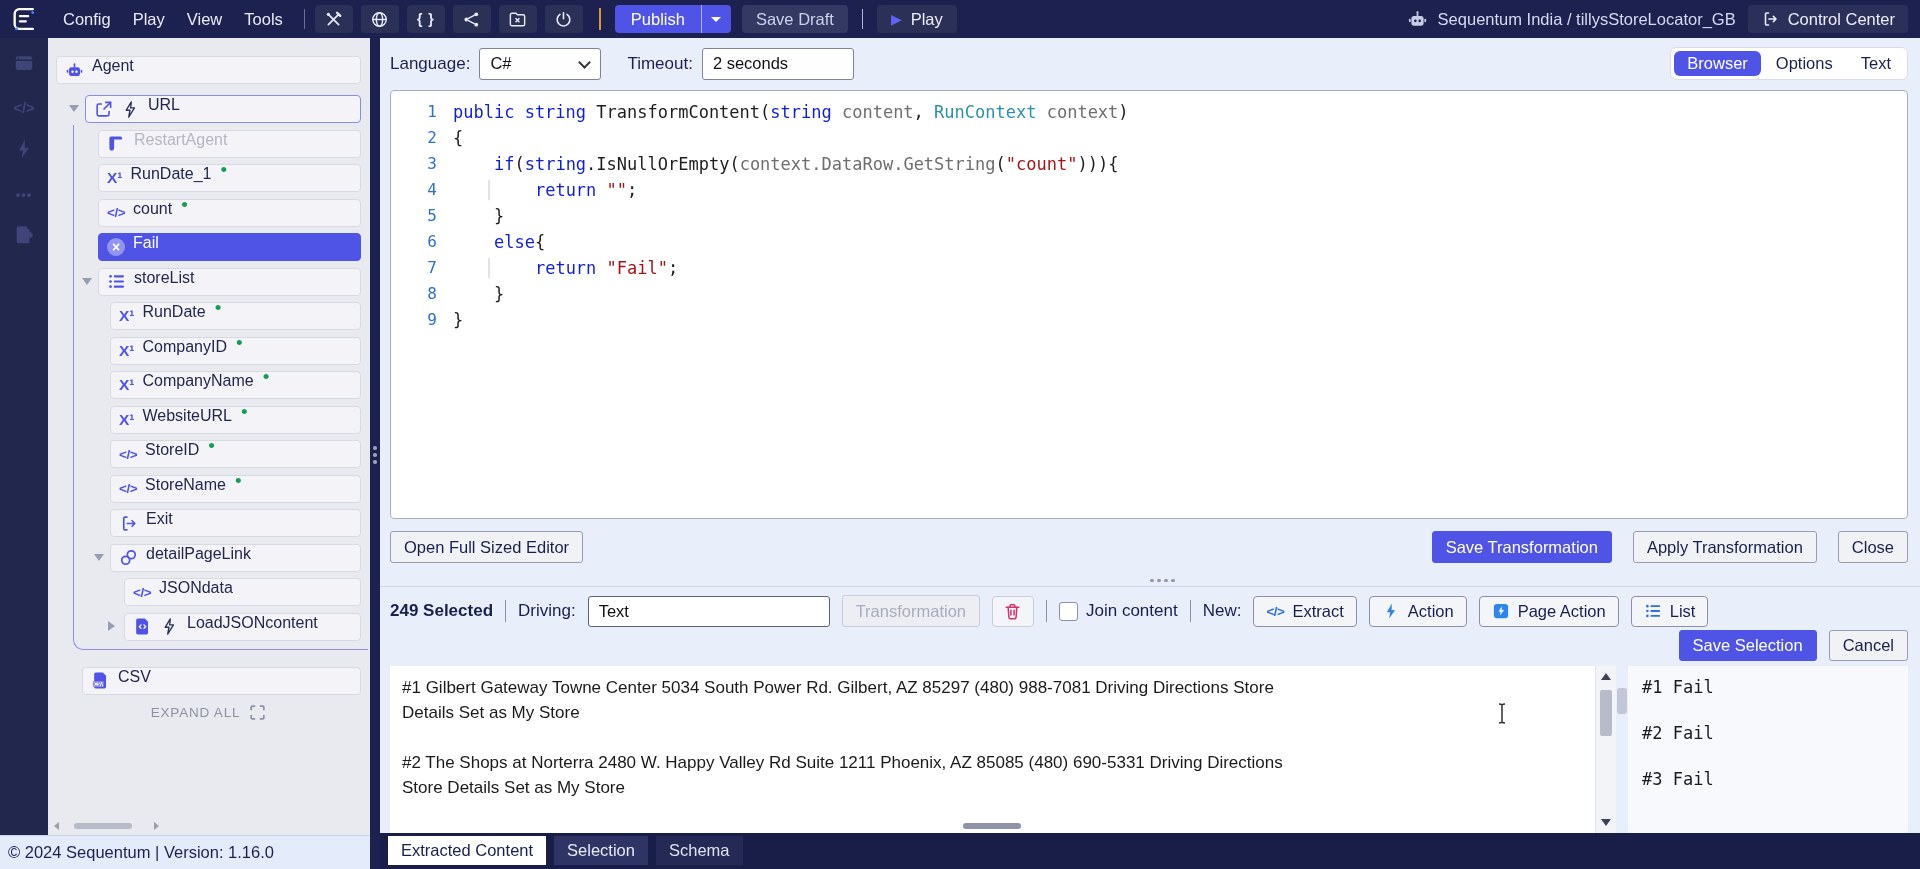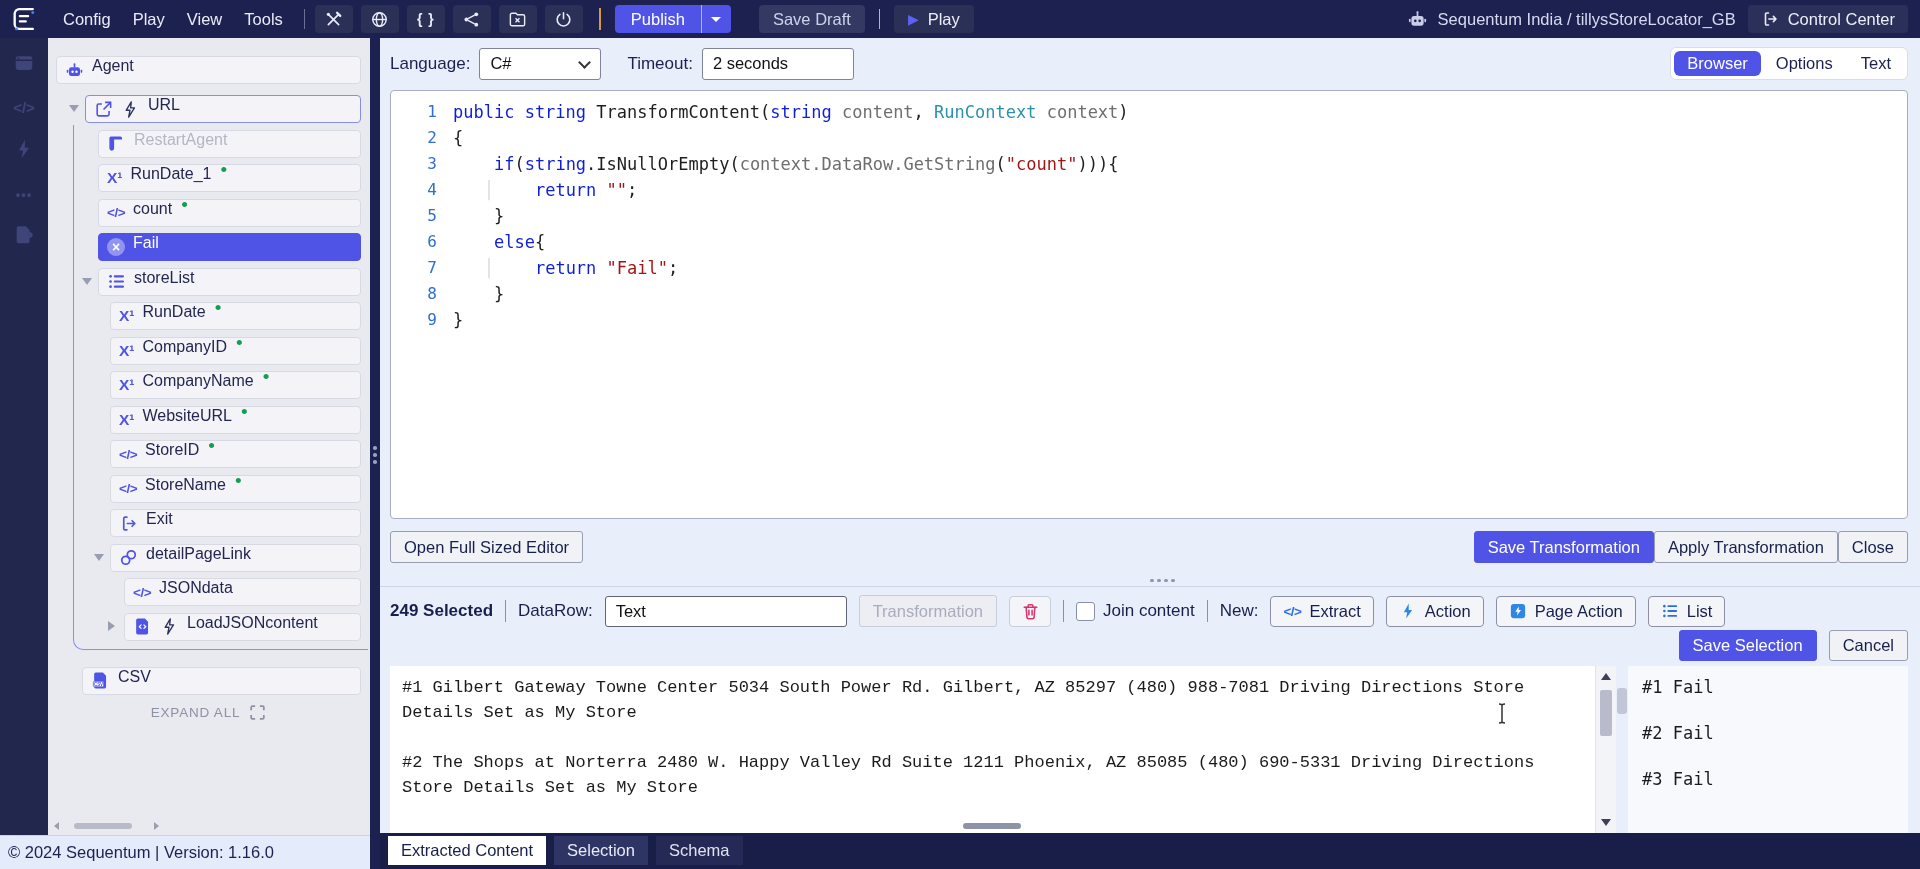--- a/index.html
+++ b/index.html
@@ -17,21 +17,21 @@
   .tsep{width:1px;height:20px;background:#6a6f97;margin:0 10px;}
   .toolicons{display:flex;}
   .toolbtn{width:38px;height:28px;border:none;border-radius:4px;background:#2b3057;margin-right:8px;display:flex;align-items:center;justify-content:center;padding:0;}
   .toolbtn svg{width:19px;height:19px;}
   .txtic.b{color:#e9ebf7;font-weight:bold;font-size:14px;letter-spacing:1px;}
   .ysep{width:2px;height:22px;background:#d79a36;margin:0 14px 0 8px;}
   .pubwrap{display:flex;}
   .pub{background:var(--accent);color:#fff;padding:0 16px;height:28px;border:none;border-radius:4px 0 0 4px;font-size:16.5px;}
   .pubarr{width:30px;height:28px;background:var(--accent);border:none;border-left:1px solid rgba(255,255,255,.55);border-radius:0 4px 4px 0;display:flex;align-items:center;justify-content:center;}
   .caret-w{width:0;height:0;border-left:5px solid transparent;border-right:5px solid transparent;border-top:5.5px solid #fff;}
-  .btn-dark{background:#333963;color:#ccd2ea;height:28px;border:none;padding:0 14px;border-radius:4px;margin-left:28px;font-size:16.5px;}
+  .btn-dark{background:#333963;color:#ccd2ea;height:28px;border:none;padding:0 14px;border-radius:4px;margin-left:11px;font-size:16.5px;}
   .wsep{width:1px;height:20px;background:#aeb3d2;margin:0 14px;}
   .playbtn{background:#2b3057;height:28px;border:none;padding:0 14px;border-radius:4px;display:flex;align-items:center;gap:9px;color:#eceef8;font-size:16.5px;}
   .playtri{color:#5e62f2;font-size:14px;}
   .grow{flex:1;}
   .ws{color:#d6daf0;margin:0 12px 0 10px;}
   .cc{background:#2a3059;height:28px;border:none;padding:0 13px;border-radius:4px;display:flex;align-items:center;gap:9px;color:#eceef8;font-size:16.5px;}
 
   
   .bod{display:flex;height:831px;flex:1;}
   .left-col{width:370px;display:flex;flex-direction:column;min-width:0;flex-shrink:0;}
@@ -88,21 +88,21 @@
   .editor{margin-top:10px;height:429px;background:#fff;border:1px solid #a9adc2;border-radius:4px;padding-top:8px;overflow:hidden;font-family:"DejaVu Sans Mono",monospace;font-size:17px;line-height:26px;box-sizing:border-box;}
   .crow{display:flex;}
   .ln{width:46px;text-align:right;padding-right:16px;color:#2e6fd0;flex-shrink:0;font-size:16px;}
   .cline{white-space:pre;}
   .kw{color:var(--keyword);}
   .typ{color:var(--type);}
   .str{color:var(--string);}
   .pln{color:#1e1e1e;}
   .dim{color:#6e6e6e;}
   .guide{color:#d8d8d8;}
-  .ebtn-row{margin-top:12px;display:flex;align-items:center;gap:0;}
+  .ebtn-row{margin-top:12px;display:flex;align-items:center;gap:21px;}
   .btn{height:32px;background:#f1f2f6;border:1px solid #989cb0;border-radius:3px;padding:0 13px;font-size:16.5px;color:#17204d;}
   .btn.primary{background:var(--accent);border-color:var(--accent);color:#fff;}
   .btn.disabled{background:#edeef4;border-color:#c9ccd9;color:#a9acbd;}
   .hdots{position:absolute;bottom:4px;left:50%;display:flex;gap:3.5px;}
   .hdots span{width:3.5px;height:3.5px;border-radius:50%;background:#8f94b4;}
 
   
   .bottom-panel{flex:1;border-top:1px solid #cfd4e6;padding:0 12px 0 10px;display:flex;flex-direction:column;min-height:0;}
   .selrow{margin-top:8px;height:32px;display:flex;align-items:center;gap:12px;font-size:17px;color:#17204d;flex-shrink:0;}
   .cnt{font-weight:600;white-space:nowrap;}
@@ -110,21 +110,21 @@
   .xinput{width:242px;height:31px;border:1.5px solid #5f6377;border-radius:3px;padding:0 10px;font-size:16.5px;font-family:inherit;box-sizing:border-box;background:#fff;color:#111;}
   .iconbtn{width:42px;height:31px;background:#f4f5f9;border:1px solid #c9ccd9;border-radius:4px;display:flex;align-items:center;justify-content:center;padding:0;}
   .iconbtn svg{width:19px;height:19px;}
   .cb{width:17px;height:17px;background:#fff;border:1.5px solid #8b8fa8;border-radius:3px;flex-shrink:0;}
   .jlab{margin-left:-4px;}
   .newbtn{height:31px;background:#f4f5f9;border:1px solid #8d90a5;border-radius:4px;padding:0 12px;display:flex;align-items:center;gap:8px;font-size:16.5px;color:#17204d;}
   .newbtn .icw svg{width:18px;height:18px;}
   .saverow{height:37px;display:flex;align-items:center;justify-content:flex-end;gap:12px;flex-shrink:0;}
   .saverow .btn{height:31px;}
   .contentrow{flex:1;display:flex;min-height:0;position:relative;margin-top:2px;}
-  .content{flex:1;background:#fff;padding:9px 12px;font-family:Liberation Mono, monospace;font-size:17px;line-height:25px;color:#1b1b1d;position:relative;overflow:hidden;}
+  .content{flex:1;background:#fff;padding:9px 12px;font-family:Liberation Sans, sans-serif;font-size:17px;line-height:25px;color:#1b1b1d;position:relative;overflow:hidden;}
   .content pre{margin:0;font:inherit;white-space:pre-wrap;}
   .hthumb{position:absolute;bottom:4px;left:calc(50% - 30px);width:58px;height:6px;background:#8f93a8;border-radius:3px;}
   .vscroll{width:20px;background:#f3f4f8;border-left:1px solid #e1e3ee;position:relative;flex-shrink:0;}
   .vs-up{position:absolute;top:7px;left:5px;width:0;height:0;border-left:5px solid transparent;border-right:5px solid transparent;border-bottom:7px solid #3c4157;}
   .vs-down{position:absolute;bottom:7px;left:5px;width:0;height:0;border-left:5px solid transparent;border-right:5px solid transparent;border-top:7px solid #3c4157;}
   .vs-thumb{position:absolute;top:24px;left:4px;width:12px;height:46px;background:#b8bbc9;border-radius:2px;}
   .pane-div{width:12px;background:#e9eefb;position:relative;flex-shrink:0;}
   .pd-handle{position:absolute;top:22px;left:1px;width:10px;height:26px;background:#c3c6d6;border-radius:3px;}
   .results{width:266px;background:#f7f9fd;padding:11px 0 12px 14px;font-family:"DejaVu Sans Mono",monospace;font-size:17px;color:#1b1b1d;flex-shrink:0;}
   .rline{margin-bottom:26px;white-space:nowrap;}
@@ -574,21 +574,21 @@
             <span></span>
             <span></span>
             <span></span>
           </span>
       </section>
 
       <section class="bottom-panel">
         <div class="selrow">
           <span class="cnt">249 Selected</span>
           <span class="ssep"></span>
-          <span>DataRow:</span>
+          <span>Driving:</span>
           <input class="xinput" value="Text" style="">
           <button class="btn disabled">Transformation</button>
           <button class="iconbtn" id="trash-btn">
               <span class="icw ">
                 <svg viewBox="0 0 24 24" fill="none" stroke="var(--danger)" stroke-width="1.9" stroke-linecap="round">
                   <path d="M4 6.5h16"></path>
                   <path d="M9 6.5V4.8a1.3 1.3 0 0 1 1.3-1.3h3.4A1.3 1.3 0 0 1 15 4.8v1.7"></path>
                   <path d="M6.5 6.5l1 13a1.8 1.8 0 0 0 1.8 1.6h5.4a1.8 1.8 0 0 0 1.8-1.6l1-13"></path>
                   <path d="M10 10.5v6M14 10.5v6"></path>
                 </svg>

